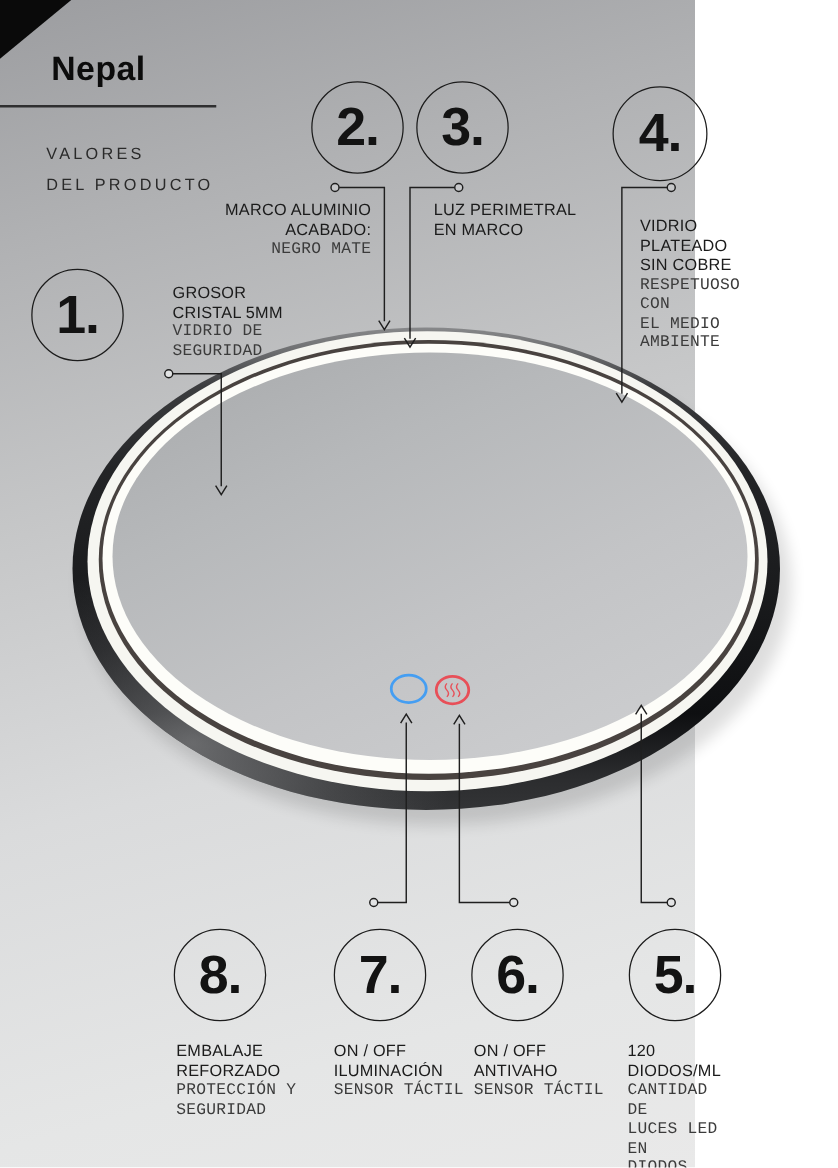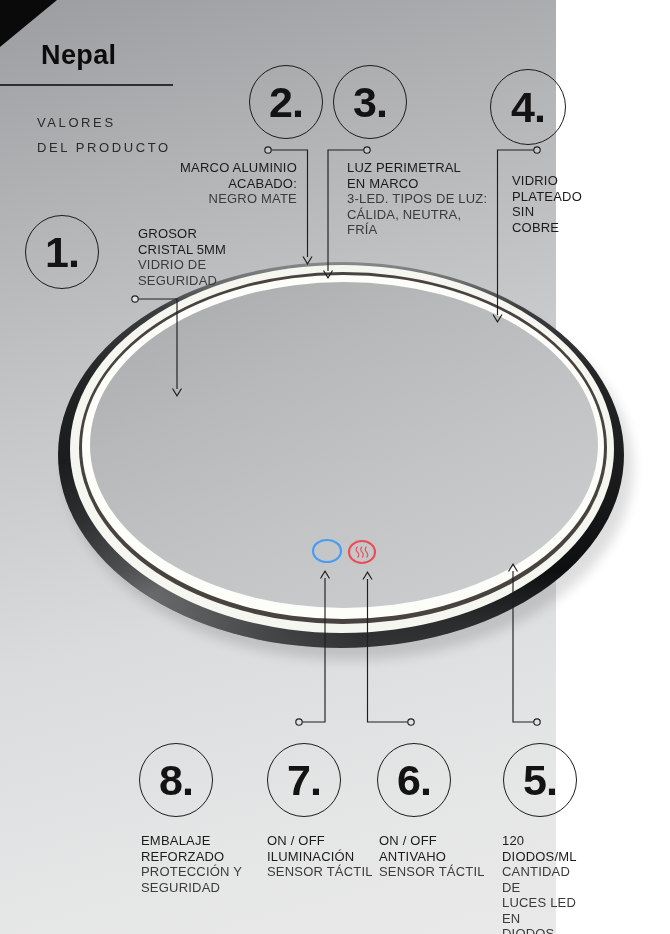--- a/index.html
+++ b/index.html
@@ -27,21 +27,21 @@
   .c1{left:25px;top:215px;}
   .c2{left:249px;top:65px;}
   .c3{left:333px;top:65px;}
   .c4{left:490px;top:69px;width:76px;height:76px;}
   .c5{left:503px;top:743px;}
   .c6{left:377px;top:743px;}
   .c7{left:267px;top:743px;}
   .c8{left:139px;top:743px;}
   .flabel{position:absolute;font-size:13px;line-height:15.5px;letter-spacing:.2px;}
   .ftitle{font-weight:400;color:#1b1b1b;white-space:pre-line;}
-  .fdesc{font-weight:400;color:#3b3b3b;white-space:pre-line;}
+  .fdesc{font-weight:400;color:#3b3b3b;white-space:pre-line;font-family:Liberation Mono, monospace;}
   .l1{left:118px;top:226px;margin-left:20px;}
   .l2{left:157px;top:160px;width:140px;text-align:right;}
   .l3{left:347px;top:160px;}
   .l4{left:512px;top:162px;margin-top:11px;}
   .l5{left:502px;top:833px;}
   .l6{left:379px;top:833px;}
   .l7{left:267px;top:833px;}
   .l8{left:141px;top:833px;}
 </style>
 </head>
@@ -173,27 +173,26 @@
 SEGURIDAD</div>
   </div>
   <div class="flabel l2">
     <div class="ftitle">MARCO ALUMINIO
 ACABADO:</div>
     <div class="fdesc">NEGRO MATE</div>
   </div>
   <div class="flabel l3">
     <div class="ftitle">LUZ PERIMETRAL
 EN MARCO</div>
-    <div class="fdesc">3-LED. TIPOS DE LUZ:
-CÁLIDA, NEUTRA,
-FRÍA</div>
   </div>
   <div class="flabel l4">
     <div class="ftitle">VIDRIO PLATEADO
 SIN COBRE</div>
+    <div class="fdesc">RESPETUOSO CON
+EL MEDIO AMBIENTE</div>
   </div>
   <div class="flabel l5">
     <div class="ftitle">120 DIODOS/ML</div>
     <div class="fdesc">CANTIDAD DE
 LUCES LED EN
 DIODOS POR
 METRO LINEAL</div>
   </div>
   <div class="flabel l6">
     <div class="ftitle">ON / OFF

